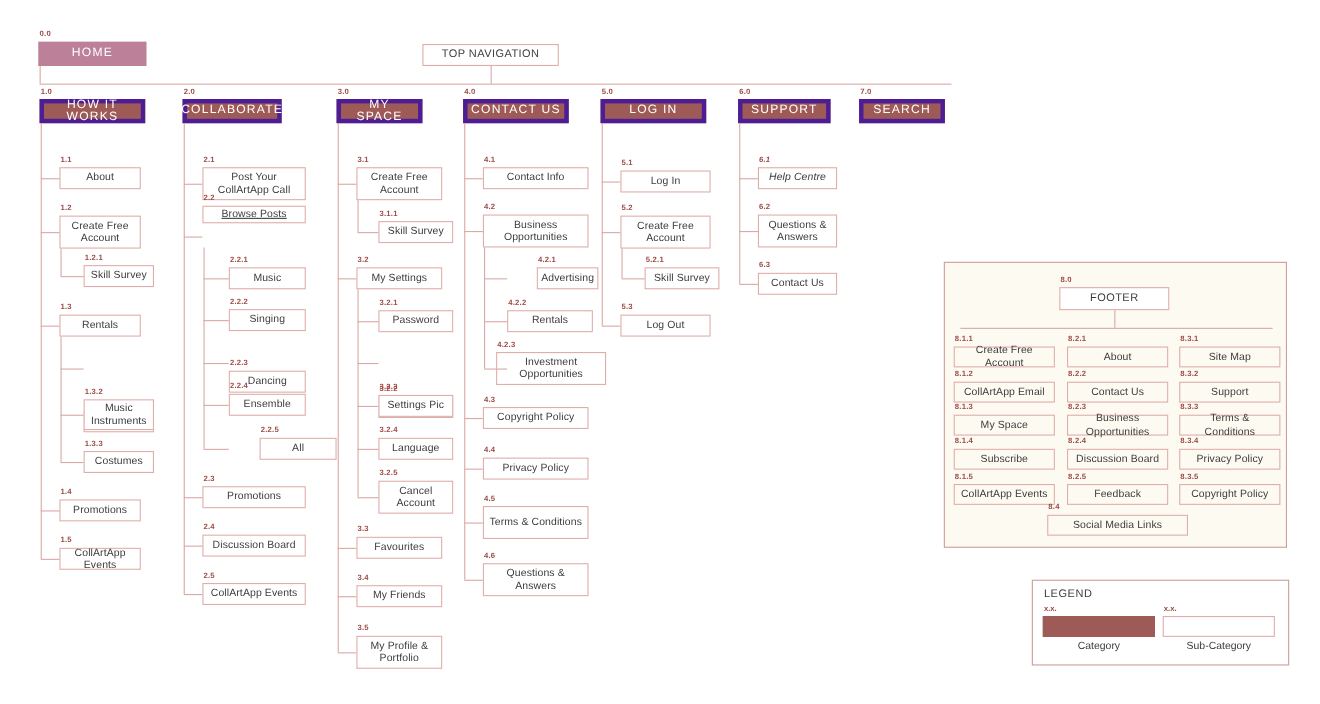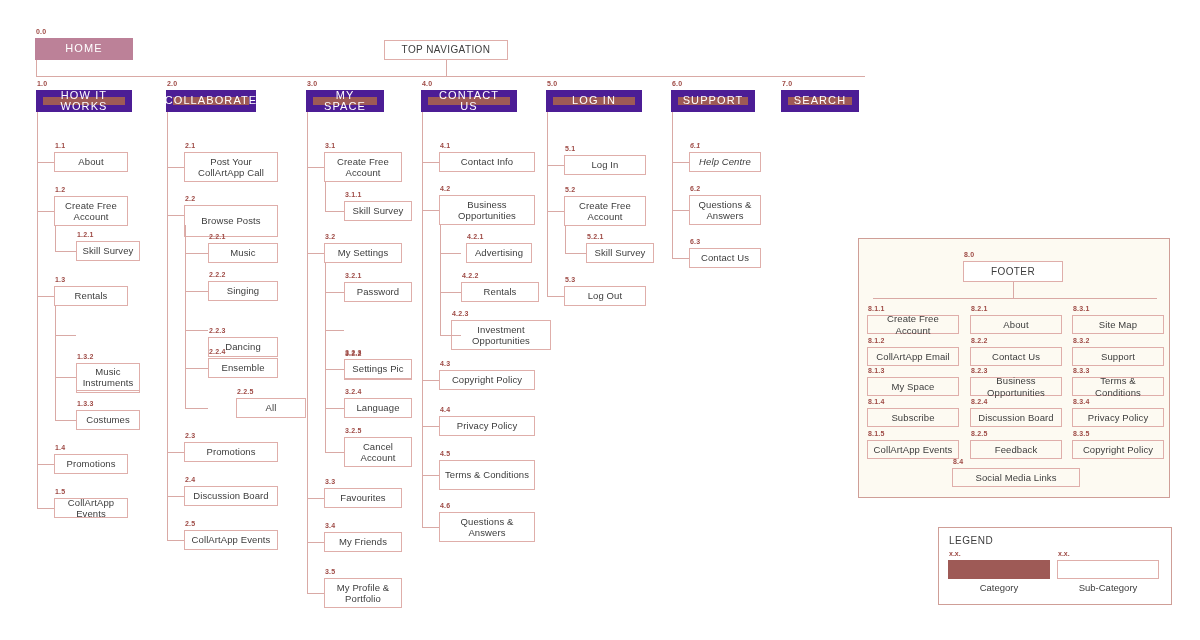--- a/index.html
+++ b/index.html
@@ -17,21 +17,21 @@
     font-size:7px;font-weight:bold;color:#9e4a45;letter-spacing:.2px;
     white-space:nowrap;line-height:9px;
   }
   .bx{
     box-sizing:border-box;width:100%;height:100%;
     display:flex;align-items:center;justify-content:center;text-align:center;
     font-size:9.5px;line-height:11.5px;letter-spacing:.1px;padding:0 3px;
   }
   
   .cat .bx{
-    background:#9e5a56;border:7px solid #4c1d95;color:#ffffff;
+    background:#9e5a56;border:4px solid #4c1d95;color:#ffffff;
     font-size:11px;letter-spacing:1.1px;
   }
   
   .home .bx{
     background:#bc8198;border:1px solid #bc8198;color:#ffffff;
     font-size:11px;letter-spacing:1.1px;
   }
   
   .sub .bx{background:#ffffff;border:1px solid #dfaeaa;color:#3c3c3c;}
   
@@ -123,21 +123,21 @@
     <div class="node cat" style="left: 166px; top: 90px; width: 90px; height: 22px;">
       <div class="num">2.0</div>
       <div class="bx">COLLABORATE</div>
     </div>
     <div class="ln lnv" style="left: 167px; top: 112px; width: 1px; height: 428px;"></div>
     <div class="node sub" style="left: 184px; top: 152px; width: 94px; height: 30px;">
       <div class="num">2.1</div>
       <div class="bx">Post Your CollArtApp Call</div>
     </div>
     <div class="ln lnh" style="left: 167px; top: 167px; width: 17px; height: 1px;"></div>
-    <div class="node sub" style="left: 184px; top: 205px; width: 94px; height: 32px;">
+    <div class="node sub" style="left: 184px; top: 187px; width: 94px; height: 16px; text-decoration: underline;">
       <div class="num">2.2</div>
       <div class="bx">Browse Posts</div>
     </div>
     <div class="ln lnh" style="left: 167px; top: 215px; width: 17px; height: 1px;"></div>
     <div class="ln lnv" style="left: 185px; top: 225px; width: 1px; height: 183px;"></div>
     <div class="node sub" style="left: 208px; top: 243px; width: 70px; height: 20px;">
       <div class="num">2.2.1</div>
       <div class="bx">Music</div>
     </div>
     <div class="ln lnh" style="left: 185px; top: 253px; width: 23px; height: 1px;"></div>
@@ -247,21 +247,21 @@
       <div class="num">4.1</div>
       <div class="bx">Contact Info</div>
     </div>
     <div class="ln lnh" style="left: 422px; top: 162px; width: 17px; height: 1px;"></div>
     <div class="node sub" style="left: 439px; top: 195px; width: 96px; height: 30px;">
       <div class="num">4.2</div>
       <div class="bx">Business Opportunities</div>
     </div>
     <div class="ln lnh" style="left: 422px; top: 210px; width: 17px; height: 1px;"></div>
     <div class="ln lnv" style="left: 440px; top: 225px; width: 1px; height: 110px;"></div>
-    <div class="node sub" style="left: 466px; top: 243px; width: 66px; height: 20px;">
+    <div class="node sub" style="left: 488px; top: 243px; width: 56px; height: 20px;">
       <div class="num">4.2.1</div>
       <div class="bx">Advertising</div>
     </div>
     <div class="ln lnh" style="left: 440px; top: 253px; width: 21px; height: 1px;"></div>
     <div class="node sub" style="left: 461px; top: 282px; width: 78px; height: 20px;">
       <div class="num">4.2.2</div>
       <div class="bx">Rentals</div>
     </div>
     <div class="ln lnh" style="left: 440px; top: 292px; width: 21px; height: 1px;"></div>
     <div class="node sub" style="left: 451px; top: 320px; width: 100px; height: 30px;">

